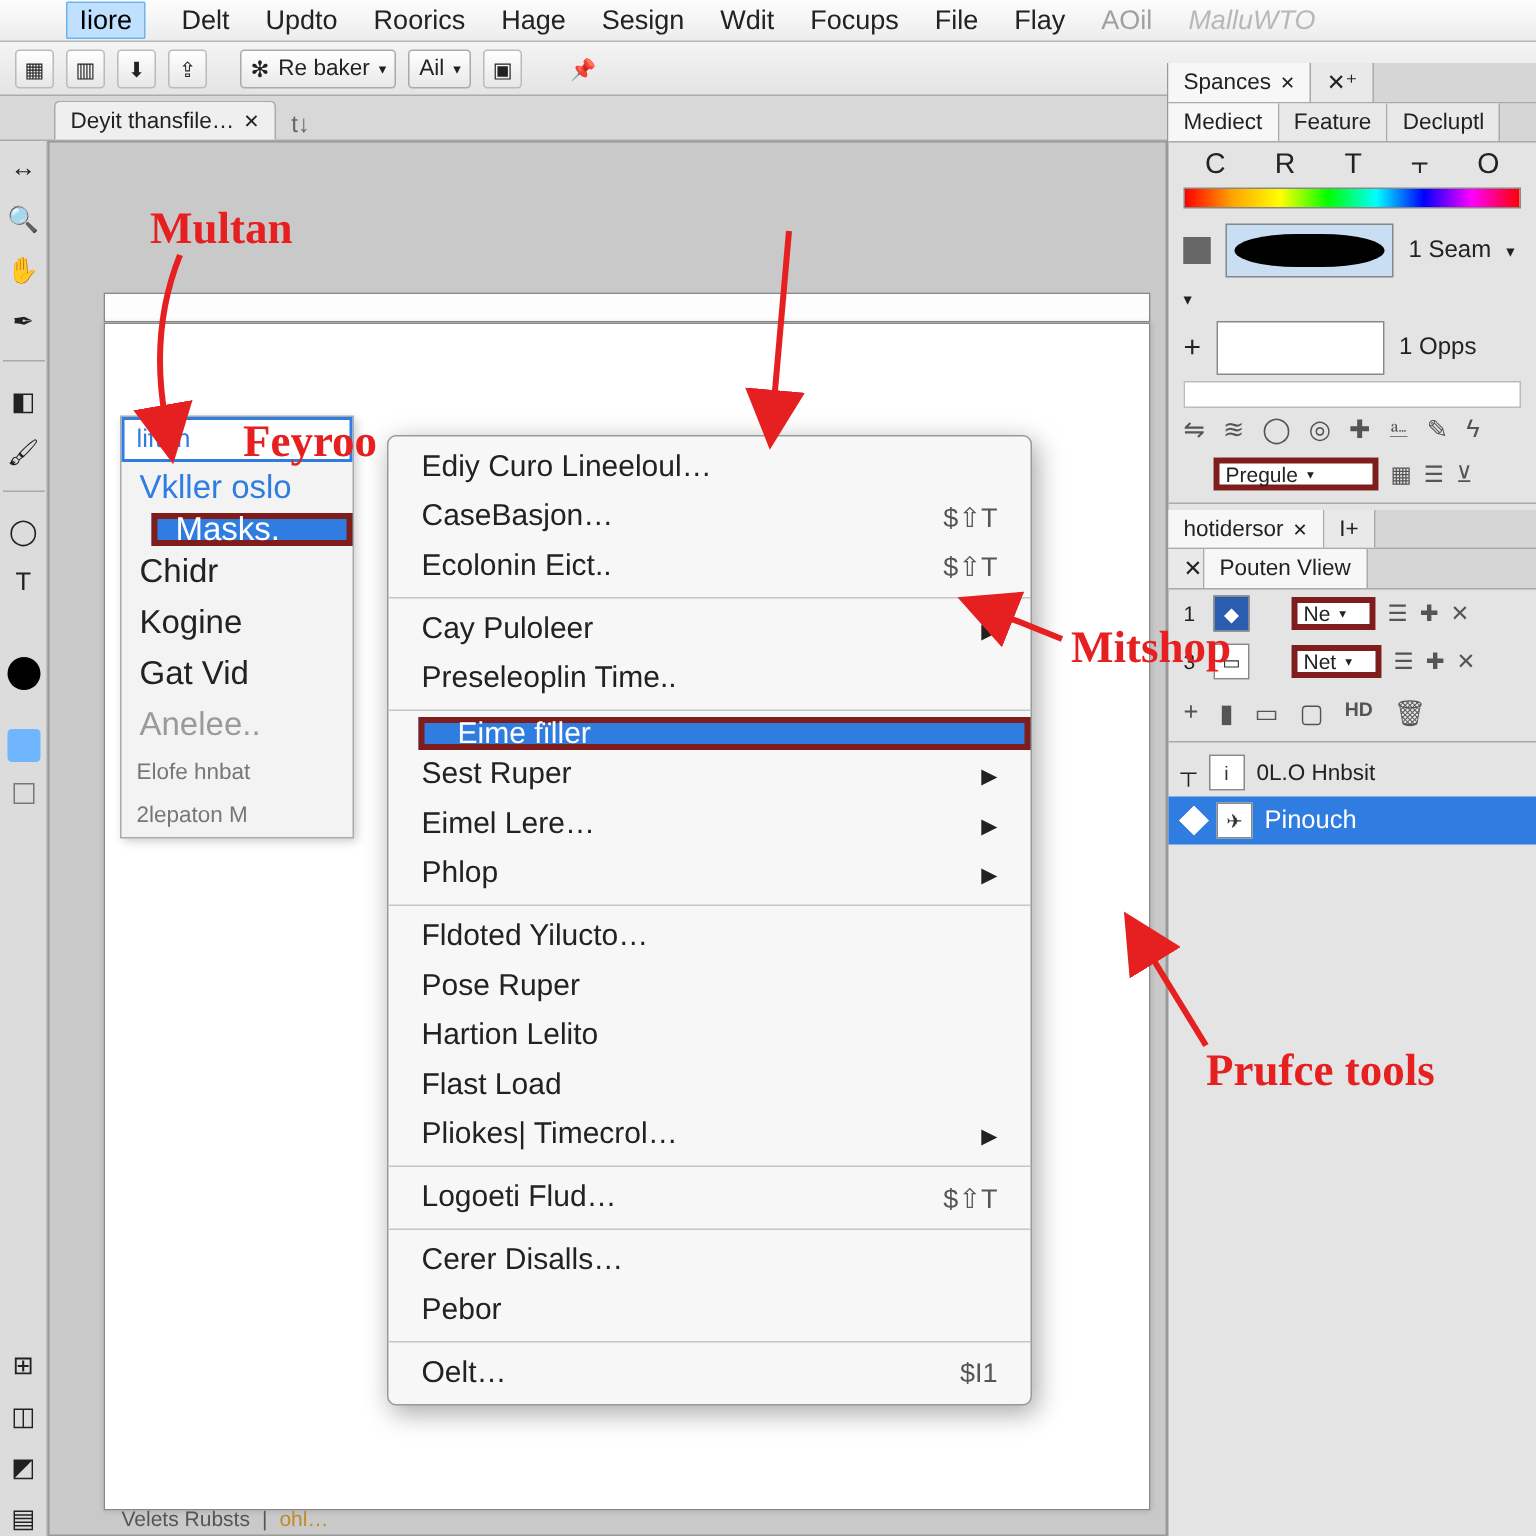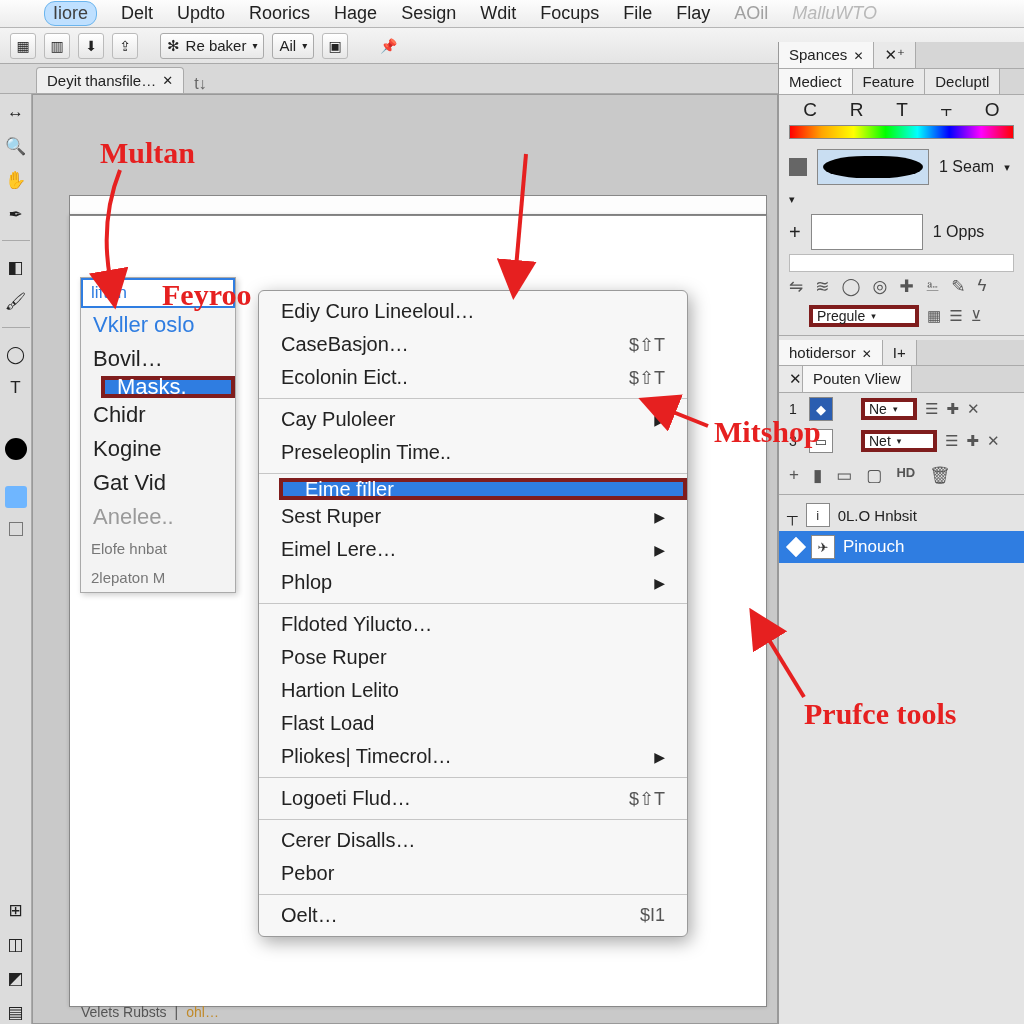--- a/index.html
+++ b/index.html
@@ -2,21 +2,21 @@
 <html><head>
 <meta charset="utf-8">
 <style>
 * { margin: 0; padding: 0; box-sizing: border-box; font-family: -apple-system, 'Helvetica Neue', Arial, sans-serif; }
 body { width: 1024px; height: 1024px; background: #e8e8e8; overflow: hidden; position: relative; font-size: 17px; color: #222; }
 
 
 .menubar { height: 28px; background: linear-gradient(#fdfdfd,#ececec); display: flex; align-items: center; padding: 0 8px; border-bottom: 1px solid #b5b5b5; }
 .menubar span { margin: 0 12px; font-size: 18px; }
 .menubar .apple { font-size: 20px; }
-.menubar .active { background: #bfe0ff; border: 1px solid #6bb5ee; border-radius: 11px; padding: 1px 8px; color: #404040; }
+.menubar .active { background: #bfe0ff; border: 1px solid #6bb5ee; border-radius: 1px; padding: 1px 8px; color: #000000; }
 .menubar .faded { color: #a0a0a0; }
 .menubar .faded2 { color: #b8b8b8; font-style: italic; }
 
 
 .toolbar { height: 36px; background: linear-gradient(#f4f4f4,#e4e4e4); border-bottom: 1px solid #aaa; display: flex; align-items: center; padding: 0 10px; gap: 8px; }
 .tb-btn { width: 26px; height: 26px; border: 1px solid #bbb; border-radius: 3px; background: linear-gradient(#fff,#e7e7e7); display: flex; align-items: center; justify-content: center; font-size: 14px; }
 .tb-drop { height: 26px; border: 1px solid #aaa; border-radius: 3px; background: linear-gradient(#fff,#e8e8e8); display: flex; align-items: center; padding: 0 6px; font-size: 15px; gap: 6px; }
 .tb-drop .tri { font-size: 10px; }
 
 
@@ -250,21 +250,21 @@
       </div>
     <div class="mini-icons">
       <span>☰</span>
       <span>✚</span>
       <span>✕</span>
     </div>
   </div>
   <div class="sel-row">
     <span style="width:12px;font-size:14px">3</span>
     <div class="lay-thumb">▭</div>
-    <div class="sel" style="width:76px">
+    <div class="sel" style="width:60px">
         <span>Net</span>
         <span class="tri-dn">▾</span>
       </div>
     <div class="mini-icons">
       <span>☰</span>
       <span>✚</span>
       <span>✕</span>
     </div>
   </div>
   <div class="iconstrip" style="gap:14px;padding-top:8px">
@@ -285,21 +285,20 @@
   <div class="layer-row selected">
     <span class="lay-dia"></span>
     <div class="lay-thumb">✈</div>
     <span>Pinouch</span>
   </div>
 </div>
 
 <div class="sublist">
   <div class="hdr">liften</div>
   <div class="row blue">Vkller oslo</div>
-  <div class="row">Bovil…</div>
   <div class="row sel">Masks.</div>
   <div class="row">Chidr</div>
   <div class="row">Kogine</div>
   <div class="row">Gat Vid</div>
   <div class="row dim">Anelee..</div>
   <div class="foot">Elofe hnbat</div>
   <div class="foot">2lepaton M</div>
 </div>
 
 <div class="ctx">

